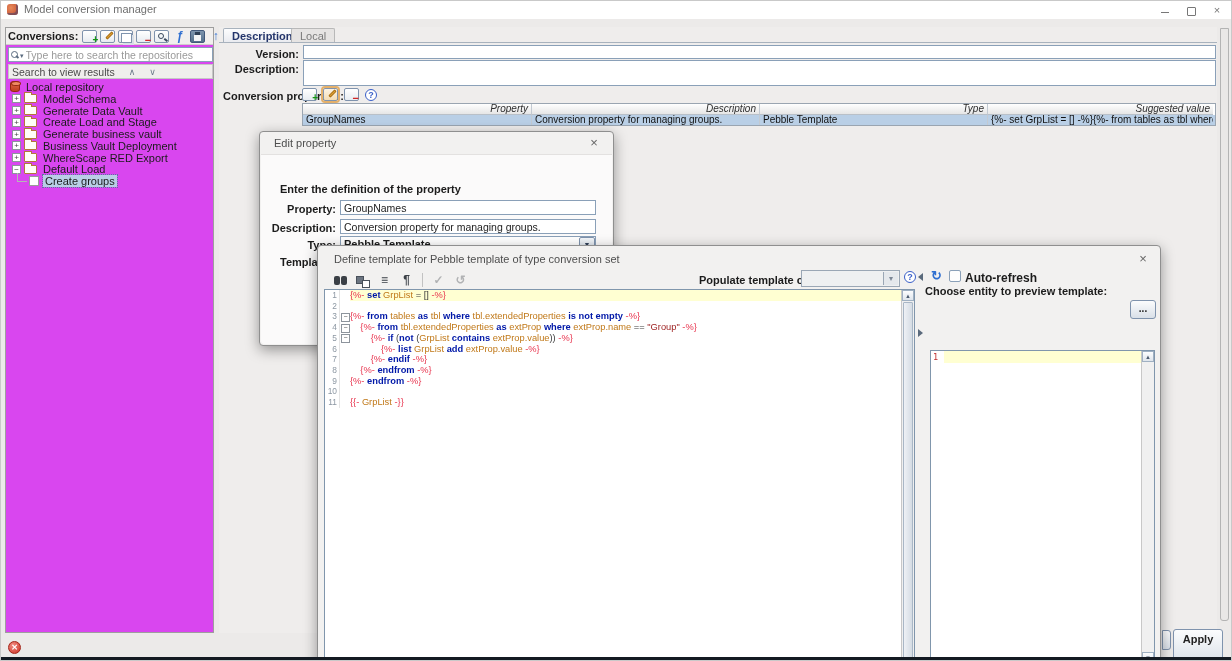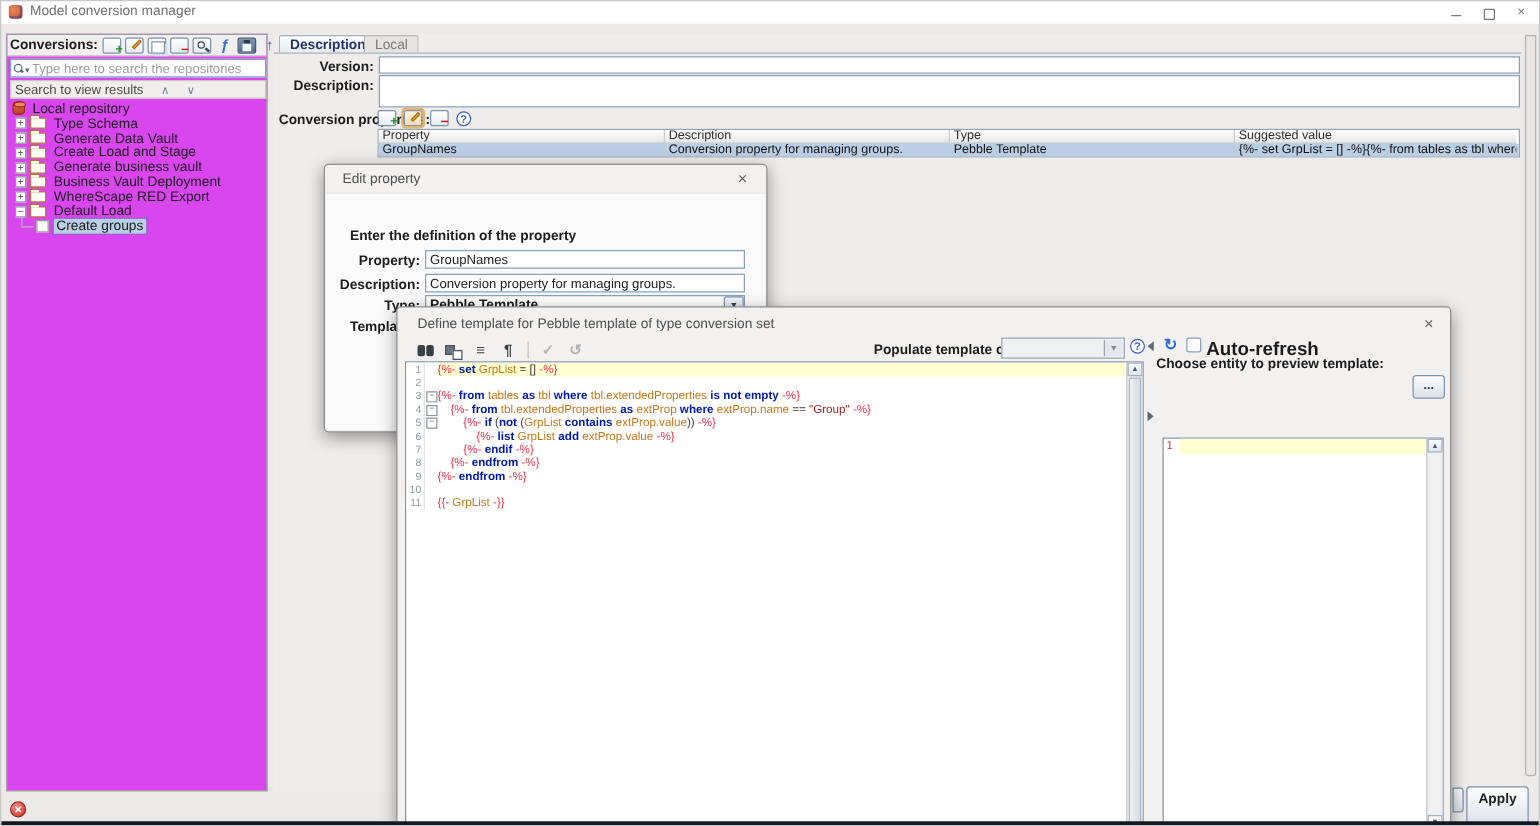--- a/index.html
+++ b/index.html
@@ -67,21 +67,21 @@
   #description-field{left:84px;top:33px;width:913px;height:26px;background:#fff;border:1px solid #8aa0b8;resize:none;font-size:11px;padding:0 2px;}
   #props-label{left:0px;top:63px;width:80px;white-space:nowrap;text-align:left;padding-left:4px;width:120px;}
   #props-toolbar{left:83px;top:59px;height:17px;display:flex;align-items:center;gap:6px;}
   .tbi.sel{outline:2px solid #e4b06a;outline-offset:0px;background:linear-gradient(#fdf3e3,#f3dcb4);}
   .help-ico{width:12px;height:12px;border:1px solid #3a5fc8;border-radius:50%;color:#3a5fc8;font-size:9px;font-weight:bold;text-align:center;line-height:11px;background:#fff;}
   
   #props-table{left:83px;top:76px;width:914px;border:1px solid #9aa5b1;background:#fff;font-size:10px;}
   .trow{display:flex;height:10.5px;line-height:10.5px;}
   .tcell{border-right:1px solid #c3cad2;padding:0 3px;overflow:hidden;white-space:nowrap;}
   .tcell:last-child{border-right:none;}
-  .thead .tcell{background:linear-gradient(#ffffff,#e6e6e6);border-bottom:1px solid #b9c0c8;text-align:left;color:#2e2e2e;}
+  .thead .tcell{background:linear-gradient(#ffffff,#e6e6e6);border-bottom:1px solid #b9c0c8;text-align:right;color:#2e2e2e;font-style:italic;}
   .c0{width:229px;} .c1{width:228px;} .c2{width:228px;} .c3{width:225px;}
   .trow.selected{background:#b9cfe6;color:#111;}
   #right-strip{left:1219px;top:27px;width:9px;height:593px;background:#e9e7e6;border:1px solid #b3b3b3;border-radius:0 0 3px 3px;}
   
   .btn{background:linear-gradient(#fbfcfd,#d9e0e8);border:1px solid #7f93ad;border-radius:3px;font-size:11px;font-weight:bold;color:#222;text-align:center;}
   #apply-button{left:1172px;top:628px;width:50px;height:36px;line-height:19px;}
   #apply-button span::first-letter{text-decoration:underline;}
   #hidden-button-sliver{left:1161px;top:629px;width:9px;height:20px;border-radius:0 3px 3px 0;}
   #status-error{left:7px;top:640px;width:13px;height:13px;border-radius:50%;background:radial-gradient(circle at 35% 30%,#f08a80,#cf3326);border:1px solid #a32417;color:#fff;font-size:8px;font-weight:bold;text-align:center;line-height:12px;}
   #bottom-bar{left:0;top:656px;width:1232px;height:5px;background:#141a22;z-index:50;}
@@ -132,21 +132,21 @@
   .vscroll .down{left:0;bottom:0;right:0;height:11px;line-height:10px;}
   .vscroll .thumb{position:absolute;left:1px;right:1px;top:12px;bottom:12px;background:linear-gradient(90deg,#eef1f5,#d5dce4);border:1px solid #a9b7c6;border-radius:1px;}
   
   #tpl-splitter{position:absolute;left:599px;top:43px;width:8px;height:386px;}
   .mini-tri{position:absolute;width:0;height:0;}
   #split-left{left:1px;top:-16px;border-top:4px solid transparent;border-bottom:4px solid transparent;border-right:5px solid #5a6a7c;}
   #split-right{left:1px;top:40px;border-top:4px solid transparent;border-bottom:4px solid transparent;border-left:5px solid #5a6a7c;}
   
   #refresh-ico{position:absolute;left:613px;top:22px;color:#2f6fd0;font-size:13px;font-weight:bold;}
   #autorefresh-box{position:absolute;left:631px;top:24px;width:12px;height:12px;background:#fdfdfd;border:1px solid #8aa0b8;border-radius:2px;}
-  #autorefresh-label{position:absolute;left:647px;top:25px;font-size:15px;font-weight:bold;color:#1c1c1c;}
+  #autorefresh-label{position:absolute;left:647px;top:25px;font-size:12px;font-weight:bold;color:#1c1c1c;}
   #choose-entity-label{position:absolute;left:607px;top:39px;font-size:11px;font-weight:bold;color:#1c1c1c;}
   #entity-field{position:absolute;left:607px;top:53px;width:202px;height:20px;background:#fdfdfd;border:1px solid #9ab0c6;font-size:11px;color:#5a6470;line-height:18px;padding:0 4px;overflow:hidden;white-space:nowrap;}
   #browse-button{position:absolute;left:812px;top:54px;width:26px;height:19px;line-height:16px;font-size:10px;}
   #preview-pane{position:absolute;left:612px;top:104px;width:225px;height:314px;background:#fff;border:1px solid #8096ac;}
   #preview-line{position:absolute;left:13px;right:13px;top:0;height:11.5px;background:#ffffd2;}
   #preview-ln{position:absolute;left:2px;top:1px;font-family:"DejaVu Sans Mono",monospace;font-size:8.5px;color:#c03030;}
   #preview-hscroll{position:absolute;left:612px;top:419px;width:225px;height:11px;background:#f0f0f0;border:1px solid #c8c8c8;}
   .hscroll .left{left:0;top:0;bottom:0;width:11px;line-height:9px;}
   .hscroll .right{right:0;top:0;bottom:0;width:11px;line-height:9px;}
 </style>
@@ -195,21 +195,21 @@
       <span class="chev">∨</span>
     </div>
     <div class="abs" id="repository-tree">
         <div class="tree-row" style="padding-left: 2px; text-align: center;">
           <span class="tree-ico database-icon"></span>
           <span class="tree-label">Local repository</span>
         </div>
         <div class="tree-row" style="padding-left: 4px;">
           <span class="expander">+</span>
           <span class="tree-ico folder-icon"></span>
-          <span class="tree-label">Type Schema</span>
+          <span class="tree-label">Model Schema</span>
         </div>
         <div class="tree-row" style="padding-left: 4px;">
           <span class="expander">+</span>
           <span class="tree-ico folder-icon"></span>
           <span class="tree-label">Generate Data Vault</span>
         </div>
         <div class="tree-row" style="padding-left: 4px;">
           <span class="expander">+</span>
           <span class="tree-ico folder-icon"></span>
           <span class="tree-label">Create Load and Stage</span>

